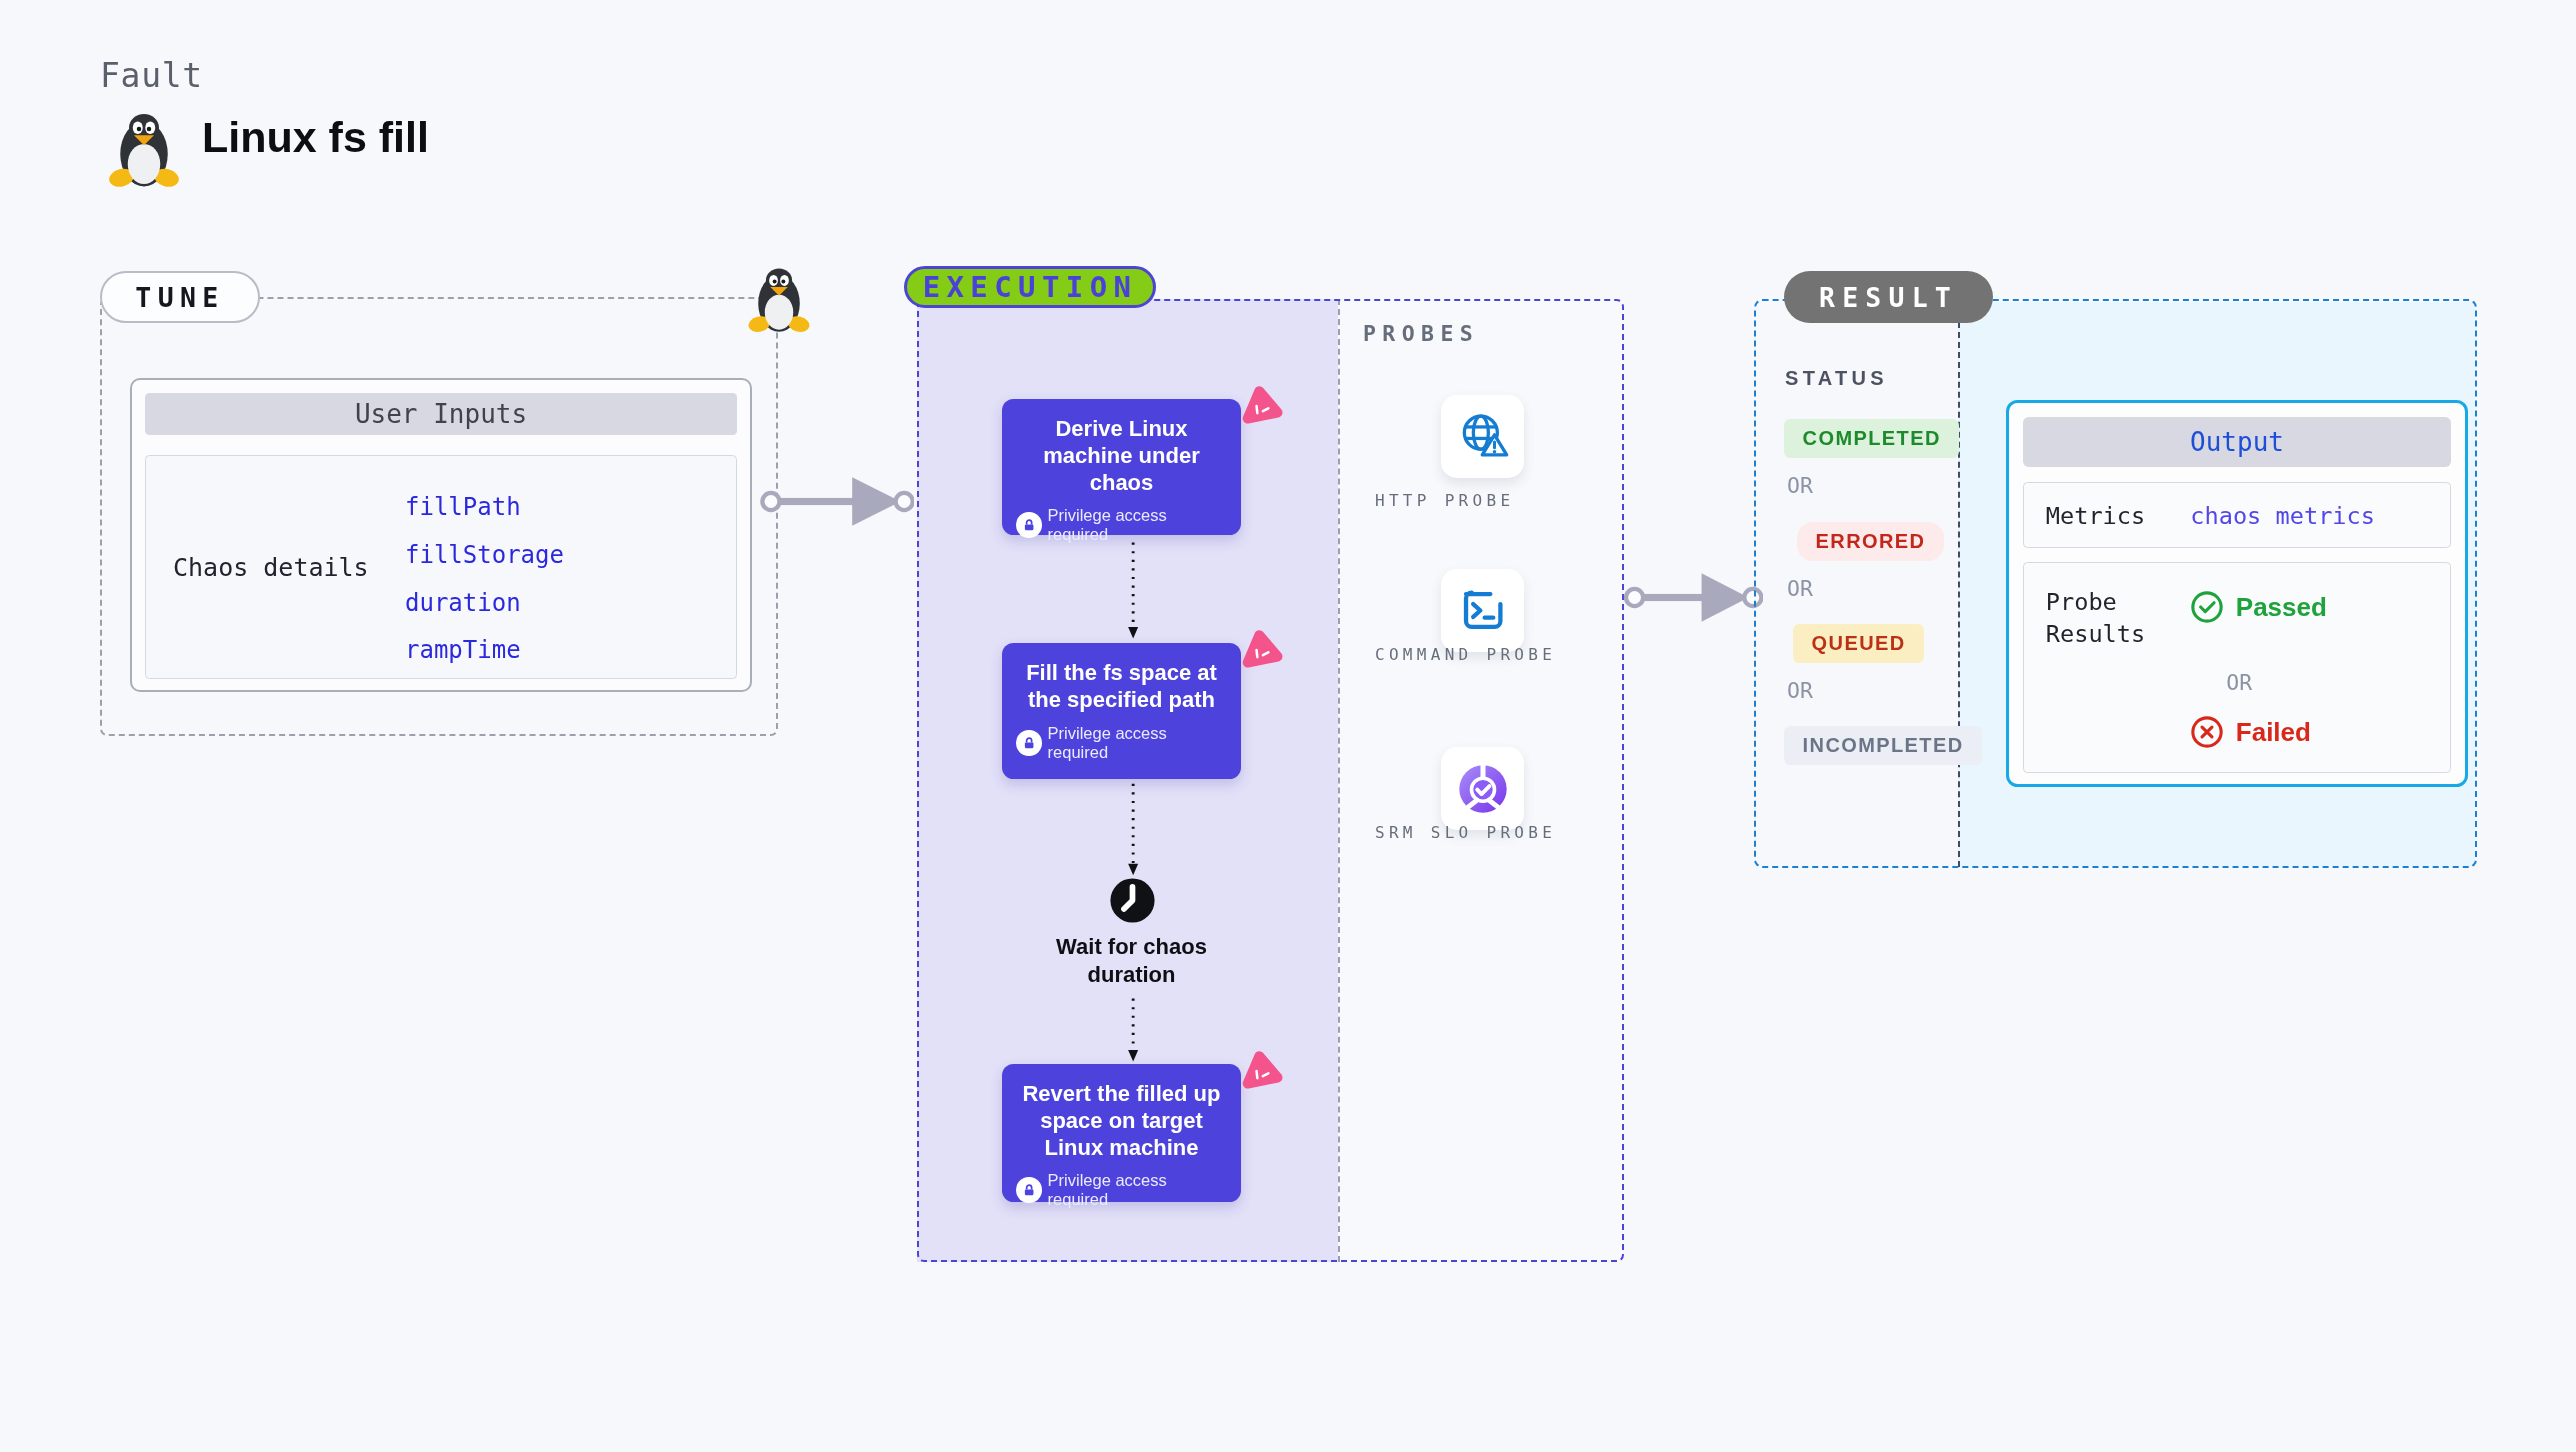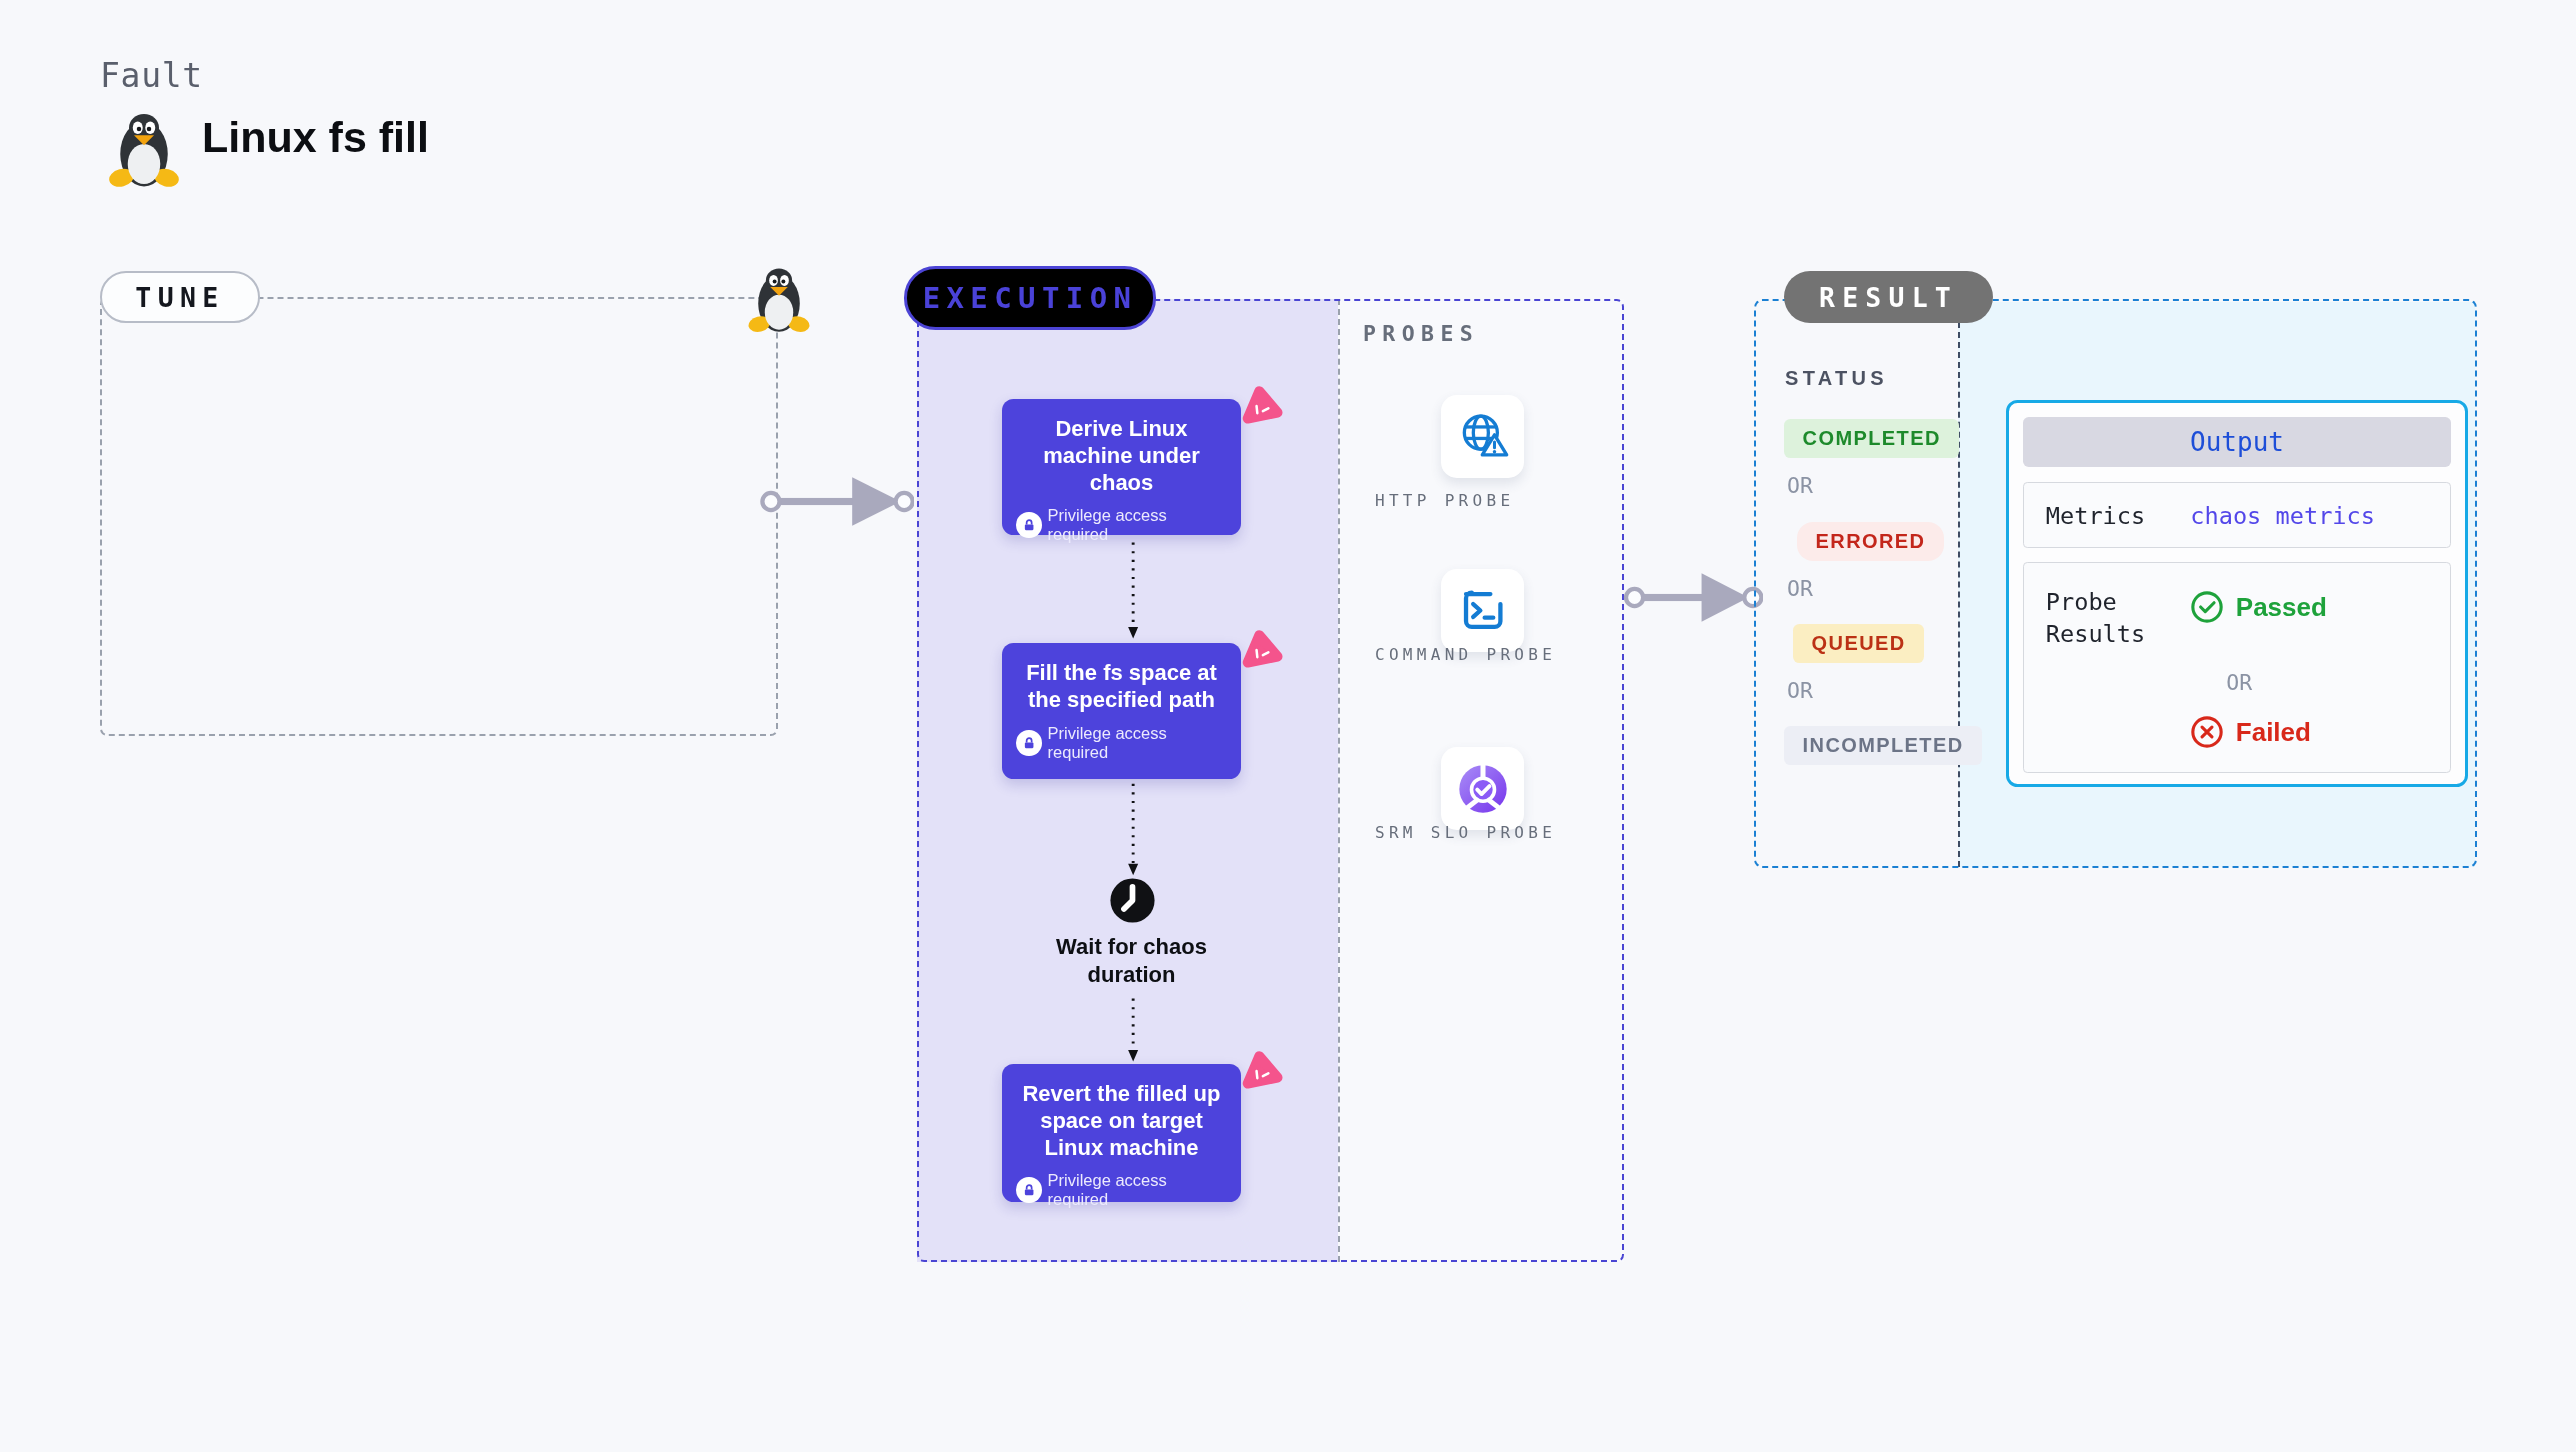--- a/index.html
+++ b/index.html
@@ -29,21 +29,21 @@
   .chaos-label { position:absolute; left:27px; top:50%; transform:translateY(-50%);
                  font-size:25px; color:#20242e; }
   .input-link { position:absolute; left:259px; font-size:24px; color:#2b28de; }
 
   
   .exec-fill { left:917px; top:299px; width:421px; height:963px; background:#e3e1f8; }
   .probe-fill { left:1338px; top:299px; width:286px; height:963px; background:#f8f9fc;
                 border-left:2.1px dashed #9aa1ad; }
   .exec-border { left:917px; top:299px; width:707px; height:963px;
                  border:2.9px dashed #4a45d3; border-radius:7.2px; }
-  .exec-pill { left:904px; top:266px; width:252px; height:64px; background:#000000;
+  .exec-pill { left:904px; top:266px; width:252px; height:42px; background:#84cc16;
                border:3.6px solid #4c44d5; font-size:29px; font-weight:bold; color:#4a42d8; letter-spacing:6.4px; }
   .step-card { left:1002px; width:239px; background:#4d43dc; border-radius:11.5px;
                box-shadow:0 5.7px 13px rgba(40,35,150,.18); padding:17px 14.3px 14.3px;
                display:flex; flex-direction:column; align-items:center; }
   .step-title { color:#ffffff; font-weight:bold; font-size:22px; line-height:1.22; text-align:center; }
   .priv-row { display:flex; align-items:center; gap:6px; margin-top:10px; }
   .priv-text { color:#eceafd; font-size:16.5px; }
   .lock-circle { width:26px; height:26px; background:#ffffff; border-radius:50%;
                  display:flex; align-items:center; justify-content:center; }
   .wait-label { left:1024px; top:933px; width:215px; text-align:center;
@@ -125,20 +125,30 @@
       <ellipse cx="50" cy="55" rx="10" ry="7" fill="#f5b915" transform="rotate(14 50 55)"></ellipse>
       <ellipse cx="32" cy="44" rx="13" ry="16" fill="#eef0f2"></ellipse>
       <ellipse cx="27" cy="15" rx="4" ry="5" fill="#ffffff"></ellipse>
       <ellipse cx="37" cy="15" rx="4" ry="5" fill="#ffffff"></ellipse>
       <circle cx="28" cy="16" r="1.8" fill="#17191c"></circle>
       <circle cx="36" cy="16" r="1.8" fill="#17191c"></circle>
       <polygon points="24,21 40,21 32,29" fill="#f2a30f"></polygon>
     </svg>
   </div>
 
+  <div class="abs ui-card">
+    <div class="ui-head mono">User Inputs</div>
+    <div class="ui-body">
+      <div class="chaos-label mono">Chaos details</div>
+      <div class="input-link mono" style="top:37px;">fillPath</div>
+      <div class="input-link mono" style="top:85px;">fillStorage</div>
+      <div class="input-link mono" style="top:133px;">duration</div>
+      <div class="input-link mono" style="top:180px;">rampTime</div>
+    </div>
+  </div>
 
   <div class="abs" style="left:759px; top:473px;">
     <svg width="155" height="57" viewBox="0 0 216 80">
       <rect x="22" y="35" width="112" height="10" fill="#a9a9bd"></rect>
       <polygon points="130,6 130,74 198,40" fill="#a9a9bd"></polygon>
       <circle cx="16" cy="40" r="12" fill="#fbfcfe" stroke="#a9a9bd" stroke-width="6"></circle>
       <circle cx="203" cy="40" r="12" fill="#fbfcfe" stroke="#a9a9bd" stroke-width="6"></circle>
     </svg>
   </div>
 

